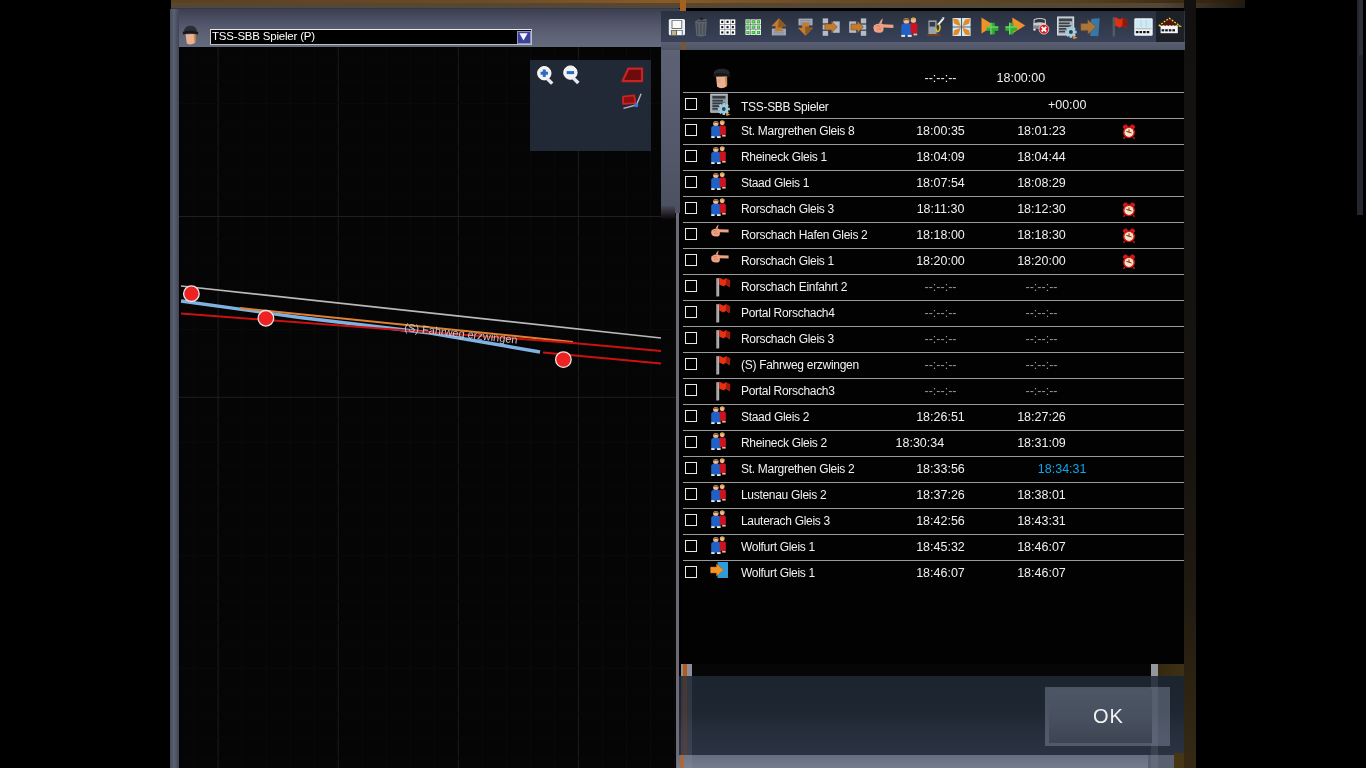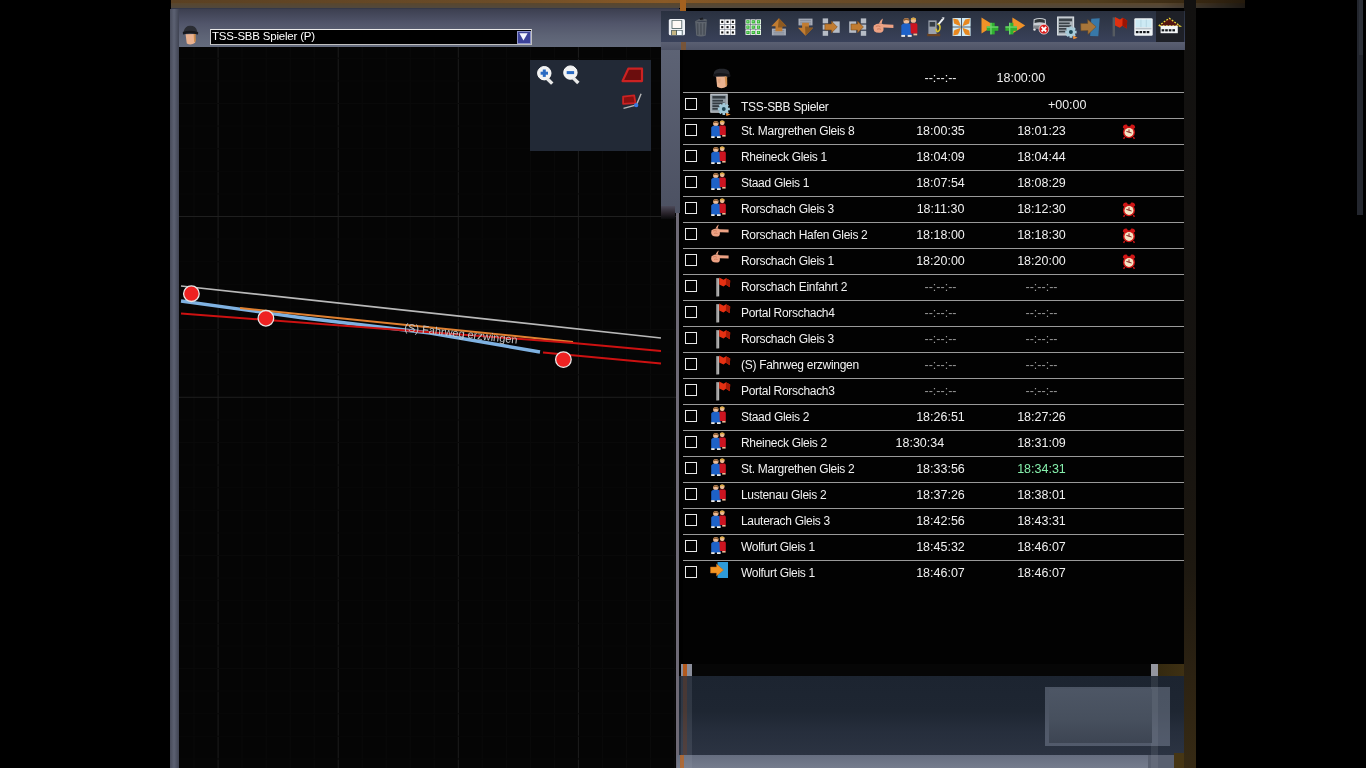--- a/index.html
+++ b/index.html
@@ -614,21 +614,21 @@
           <path d="M9.8,2.6 Q12,0.6 14.6,2.6 L14.2,3.8 Q12,2.2 10.4,3.8 Z" fill="#d8a840"></path>
           <path d="M1.2,8.6 Q2,6.8 4,6.8 L8,6.8 Q10,7 10.6,8.8 L10.6,17.8 L1.2,17.8 Z" fill="#1e62c8"></path>
           <path d="M9.4,6.6 L14.8,6.6 Q15.6,6.8 15.8,8 L15.8,16 L9.8,16 Z" fill="#cc1420"></path>
           <rect x="1.2" y="17.2" width="3.4" height="1.8" fill="#e8e8e8"></rect>
           <rect x="7" y="17.2" width="3.6" height="1.8" fill="#e8e8e8"></rect>
           <rect x="12.2" y="16" width="3.4" height="1.6" fill="#eebc96"></rect>
         </g>
       </svg>
 <div class="abs" style="left:58px;top:412.0px;color:#f2f2f2;font-size:12px;letter-spacing:-0.3px;line-height:14px;white-space:nowrap;">St. Margrethen Gleis 2</div>
 <div class="abs" style="left:212.5px;top:412.0px;width:90px;text-align:center;color:#f0f0f0;font-size:12.5px;line-height:14px;">18:33:56</div>
-<div class="abs" style="left:313.5px;top:412.0px;width:90px;text-align:center;color:#86efac;font-size:12.5px;line-height:14px;">18:34:31</div>
+<div class="abs" style="left:313.5px;top:412.0px;width:90px;text-align:right;color:#0ea5e9;font-size:12.5px;line-height:14px;">18:34:31</div>
 <div class="abs" style="left:0;top:432.0px;width:501px;height:1px;background:#9a9a9a;"></div>
 <div class="abs" style="left:1.5px;top:438.0px;width:10px;height:10px;background:#000;border:1.7px solid #e8e8e8;"></div>
 <svg class="abs" style="left:27px;top:433.0px" width="28" height="24" viewBox="0 0 28 24">
         <g>
           <circle cx="5.8" cy="4.6" r="2.7" fill="#eebc96"></circle>
           <path d="M3,3.4 Q5.5,1 8.5,3.2 L8,4.4 Q5.5,2.8 3.6,4.6 Z" fill="#8a5a2e"></path>
           <circle cx="12.2" cy="3.8" r="2.4" fill="#eebc96"></circle>
           <path d="M9.8,2.6 Q12,0.6 14.6,2.6 L14.2,3.8 Q12,2.2 10.4,3.8 Z" fill="#d8a840"></path>
           <path d="M1.2,8.6 Q2,6.8 4,6.8 L8,6.8 Q10,7 10.6,8.8 L10.6,17.8 L1.2,17.8 Z" fill="#1e62c8"></path>
           <path d="M9.4,6.6 L14.8,6.6 Q15.6,6.8 15.8,8 L15.8,16 L9.8,16 Z" fill="#cc1420"></path>
@@ -696,12 +696,13 @@
 <div class="abs" style="left:677px;top:755px;width:471px;height:13px;background:linear-gradient(180deg,#666e80,#757c8d);"></div>
 <div class="abs" style="left:1148px;top:755px;width:26px;height:13px;background:#596070;"></div>
 <div class="abs" style="left:1174px;top:753px;width:10px;height:15px;background:#463614;"></div>
 <div class="abs" style="left:681px;top:676px;width:11px;height:92px;background:rgba(160,168,182,0.14);"></div>
 <div class="abs" style="left:1151px;top:676px;width:6.5px;height:92px;background:rgba(170,176,188,0.13);"></div>
 <div class="abs" style="left:683.3px;top:663.7px;width:3.4px;height:12.3px;background:#b35a1e;"></div>
 <div class="abs" style="left:683.3px;top:676px;width:3.4px;height:79px;background:rgba(140,60,15,0.28);"></div>
 <div class="abs" style="left:680px;top:755px;width:4px;height:13px;background:rgba(190,100,30,0.75);"></div>
 <div class="abs" style="left:1045px;top:686.5px;width:125px;height:59px;background:rgba(140,150,170,0.42);"></div>
 <div class="abs" style="left:1048.5px;top:689px;width:103px;height:54px;background:linear-gradient(180deg,#4d5665 0%,#47505e 55%,#3d4553 100%);"></div>
+<div class="abs" style="left:1048.5px;top:689px;width:103px;height:54px;color:#f2f2f2;font-size:20px;letter-spacing:1px;display:flex;align-items:center;justify-content:center;padding-left:17px;box-sizing:border-box;">OK</div>
 </div>
 </body></html>

